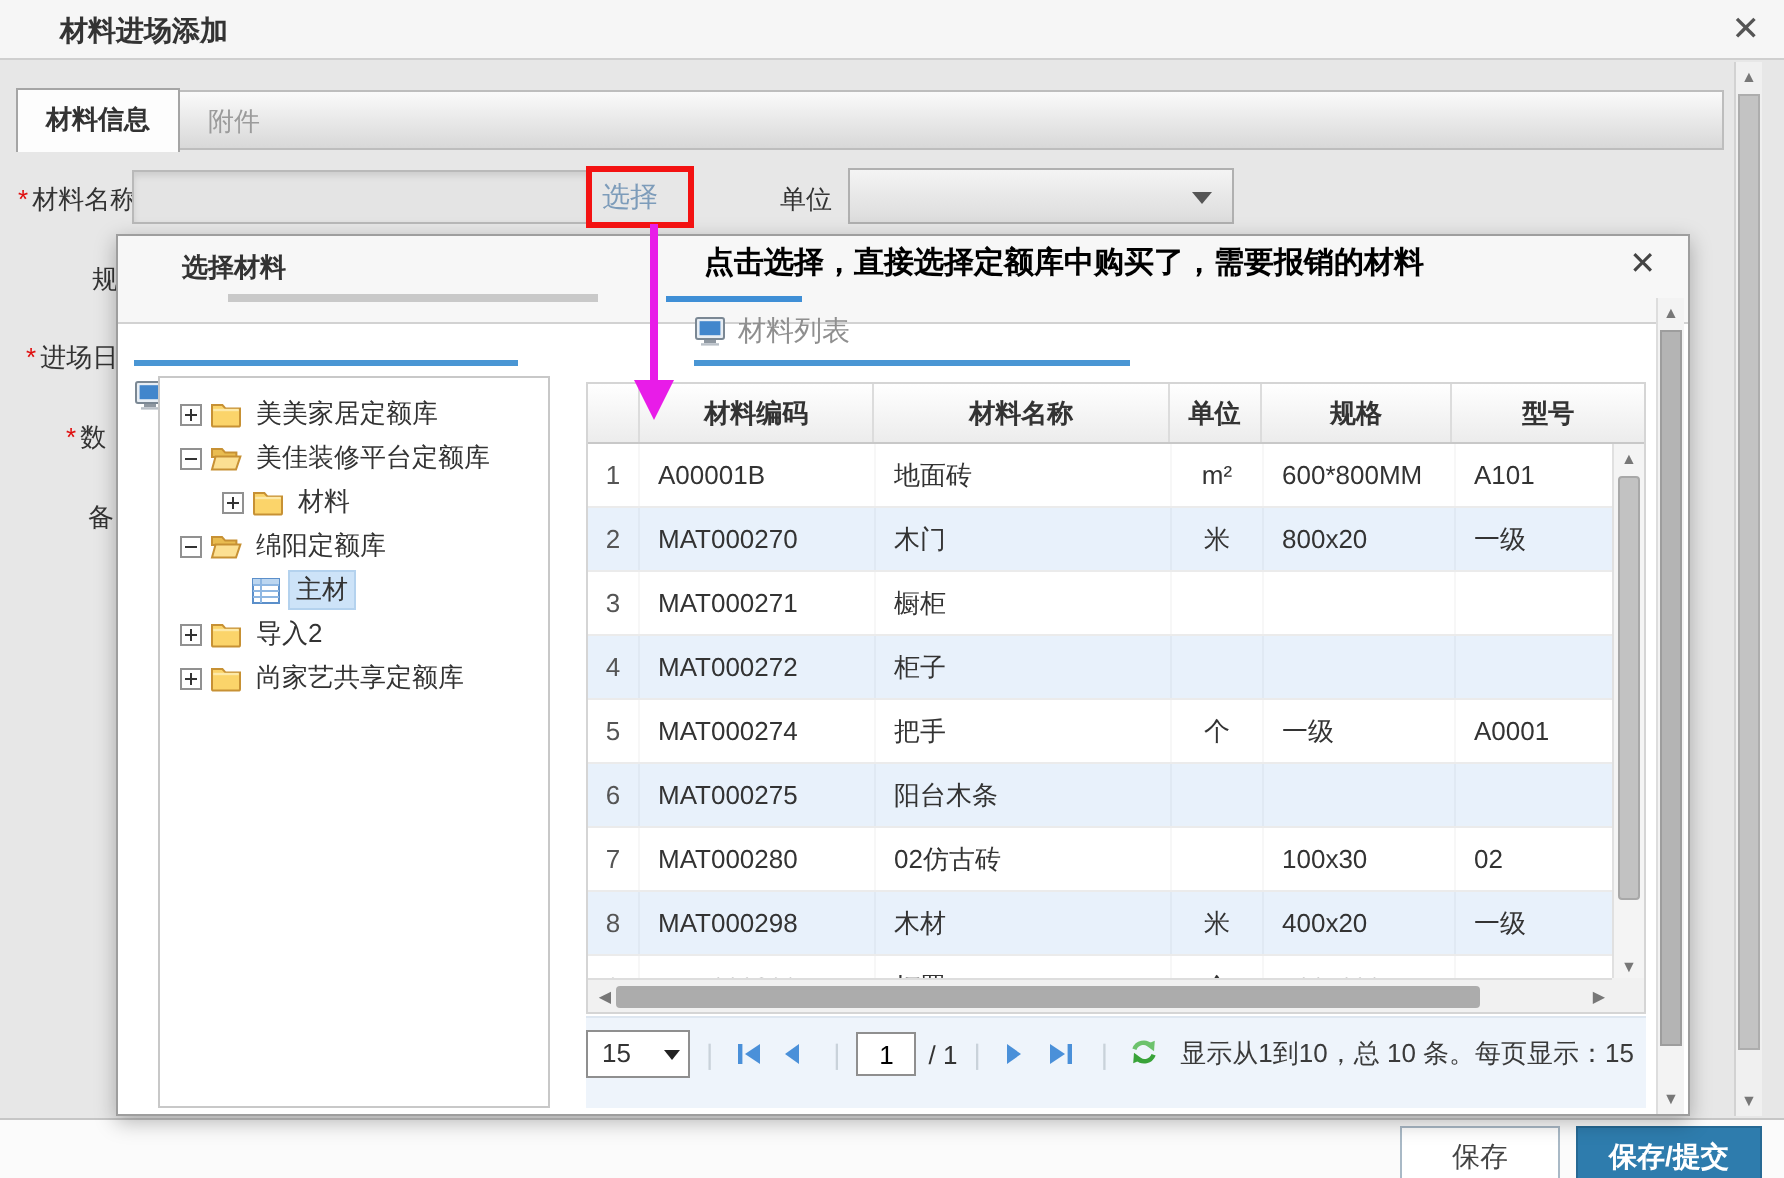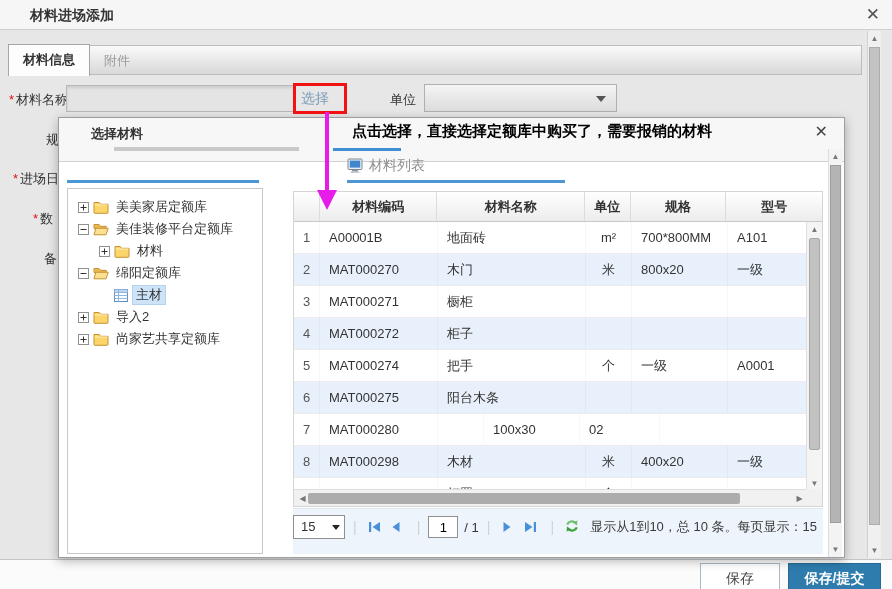--- a/index.html
+++ b/index.html
@@ -34,21 +34,21 @@
   
   .modal { position:absolute; left:58px; top:117px; width:787px; height:441px; background:#fff; border:1px solid #9e9e9e; box-shadow:0 3px 10px rgba(0,0,0,.28); z-index:10; }
   .modal-header { position:absolute; left:0; top:0; width:100%; height:44px; background:#f7f7f7; border-bottom:1px solid #d2d2d2; }
   .modal-header .mtitle { position:absolute; left:32px; top:7px; font-weight:bold; color:#333; }
   .modal-close { position:absolute; right:16px; top:4px; font-size:16px; color:#444; cursor:pointer; }
   .header-grey-bar { position:absolute; left:55px; top:29px; width:185px; height:4px; background:#c9c9c9; }
 
   .panel-head { position:absolute; height:20px; display:flex; align-items:center; gap:6px; color:#8f8f8f; font-size:14px; }
   .blue-underline { position:absolute; height:3px; background:#4a96d4; }
 
-  .tree-box { position:absolute; left:8px; top:70px; width:196px; height:366px; background:#fff; border:1px solid #c8c8c8; overflow:hidden; padding-top:7px; }
+  .tree-box { position:absolute; left:20px; top:70px; width:196px; height:366px; background:#fff; border:1px solid #c8c8c8; overflow:hidden; padding-top:7px; }
   .tree-item { display:flex; align-items:center; gap:4px; height:22px; cursor:pointer; white-space:nowrap; }
   .tree-item .tlabel { padding:1px 3px; }
   .tree-item.selected .tlabel { background:#cde3f8; border:1px solid #b4d2ee; padding:0 3px; }
 
   
   .grid-wrap { position:absolute; left:234px; top:73px; width:530px; height:316px; border:1px solid #d5d5d5; overflow:hidden; background:#fff; }
   .grid-head { display:flex; height:30px; background:linear-gradient(#ffffff,#ececec); border-bottom:1px solid #c8c8c8; font-weight:bold; }
   .grid-head .hc { border-right:1px solid #dcdcdc; display:flex; align-items:center; justify-content:center; }
   .grid-row { display:flex; height:32px; border-bottom:1px solid #ebebeb; cursor:pointer; background:#fff; }
   .grid-row.alt { background:#e8f1fb; }
@@ -272,21 +272,21 @@
         <div class="hc c-unit">单位</div>
         <div class="hc c-spec">规格</div>
         <div class="hc c-model">型号</div>
       </div>
       <div id="grid-body">
           <div class="grid-row">
             <div class="c c-num">1</div>
             <div class="c c-code">A00001B</div>
             <div class="c c-name">地面砖</div>
             <div class="c c-unit">m²</div>
-            <div class="c c-spec">700*800MM</div>
+            <div class="c c-spec">600*800MM</div>
             <div class="c c-model">A101</div>
           </div>
           <div class="grid-row alt">
             <div class="c c-num">2</div>
             <div class="c c-code">MAT000270</div>
             <div class="c c-name">木门</div>
             <div class="c c-unit">米</div>
             <div class="c c-spec">800x20</div>
             <div class="c c-model">一级</div>
           </div>
@@ -318,20 +318,21 @@
             <div class="c c-num">6</div>
             <div class="c c-code">MAT000275</div>
             <div class="c c-name">阳台木条</div>
             <div class="c c-unit"></div>
             <div class="c c-spec"></div>
             <div class="c c-model"></div>
           </div>
           <div class="grid-row">
             <div class="c c-num">7</div>
             <div class="c c-code">MAT000280</div>
+            <div class="c c-name">02仿古砖</div>
             <div class="c c-unit"></div>
             <div class="c c-spec">100x30</div>
             <div class="c c-model">02</div>
           </div>
           <div class="grid-row alt">
             <div class="c c-num">8</div>
             <div class="c c-code">MAT000298</div>
             <div class="c c-name">木材</div>
             <div class="c c-unit">米</div>
             <div class="c c-spec">400x20</div>

